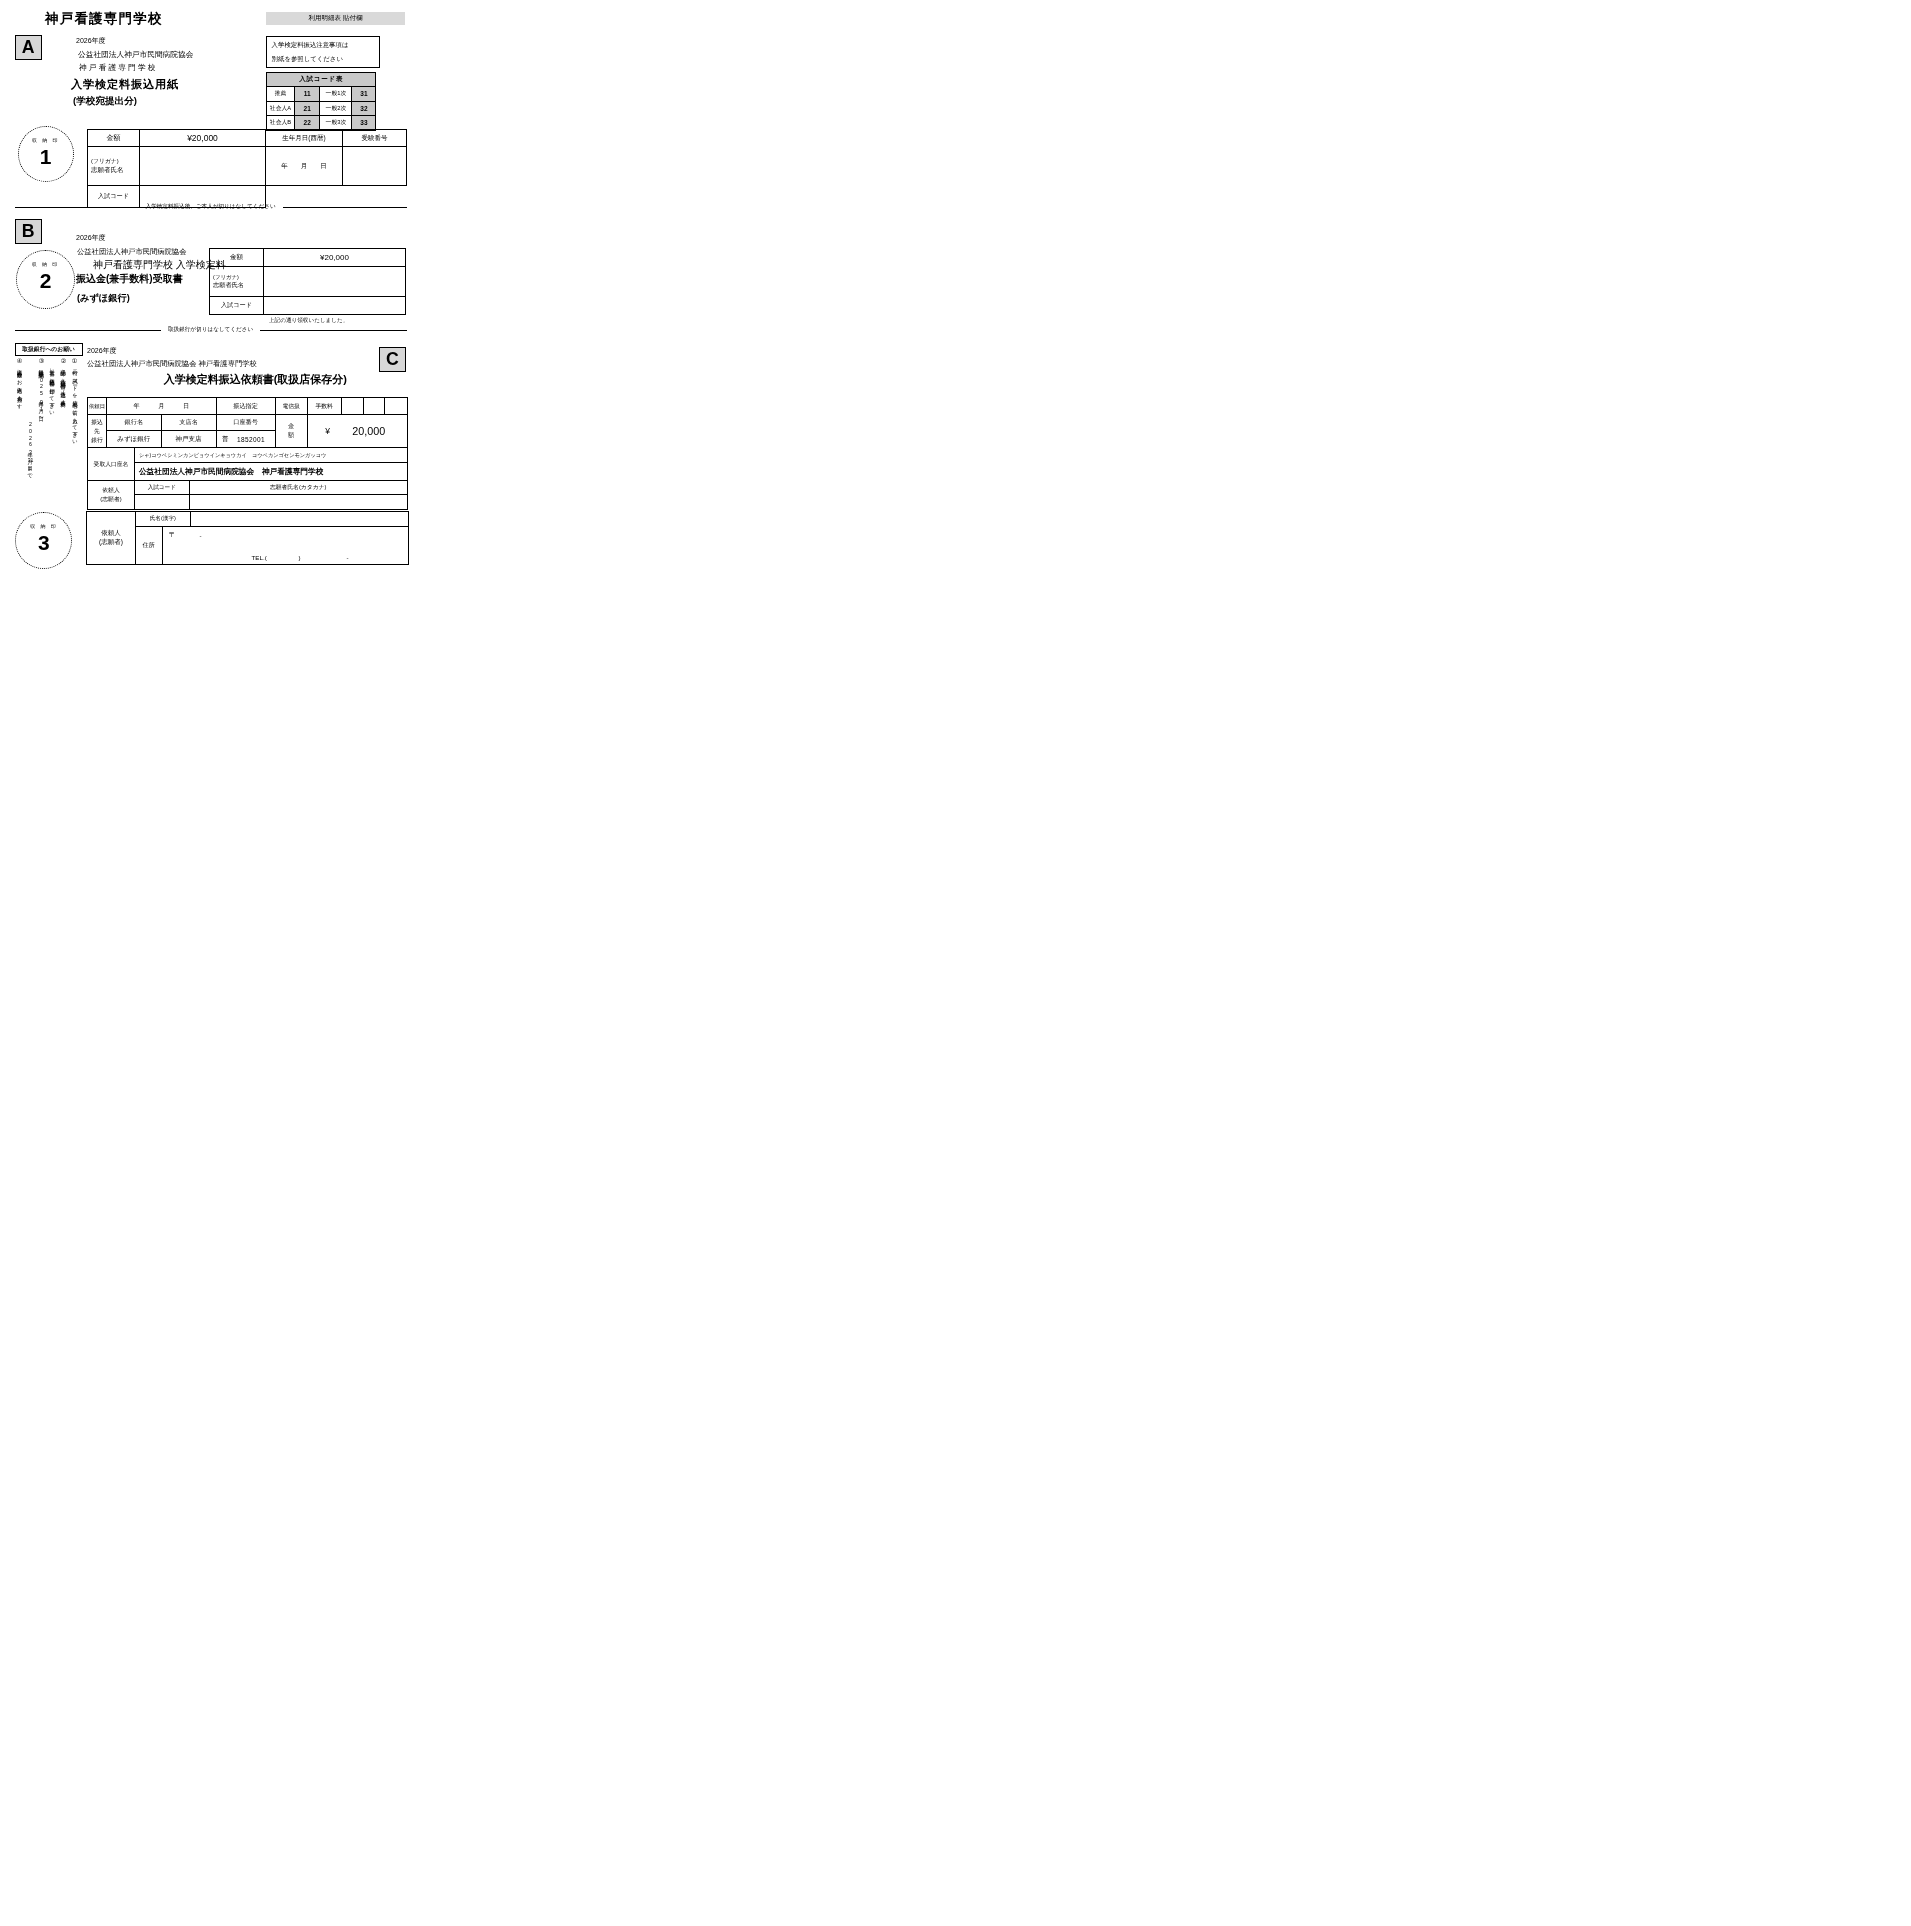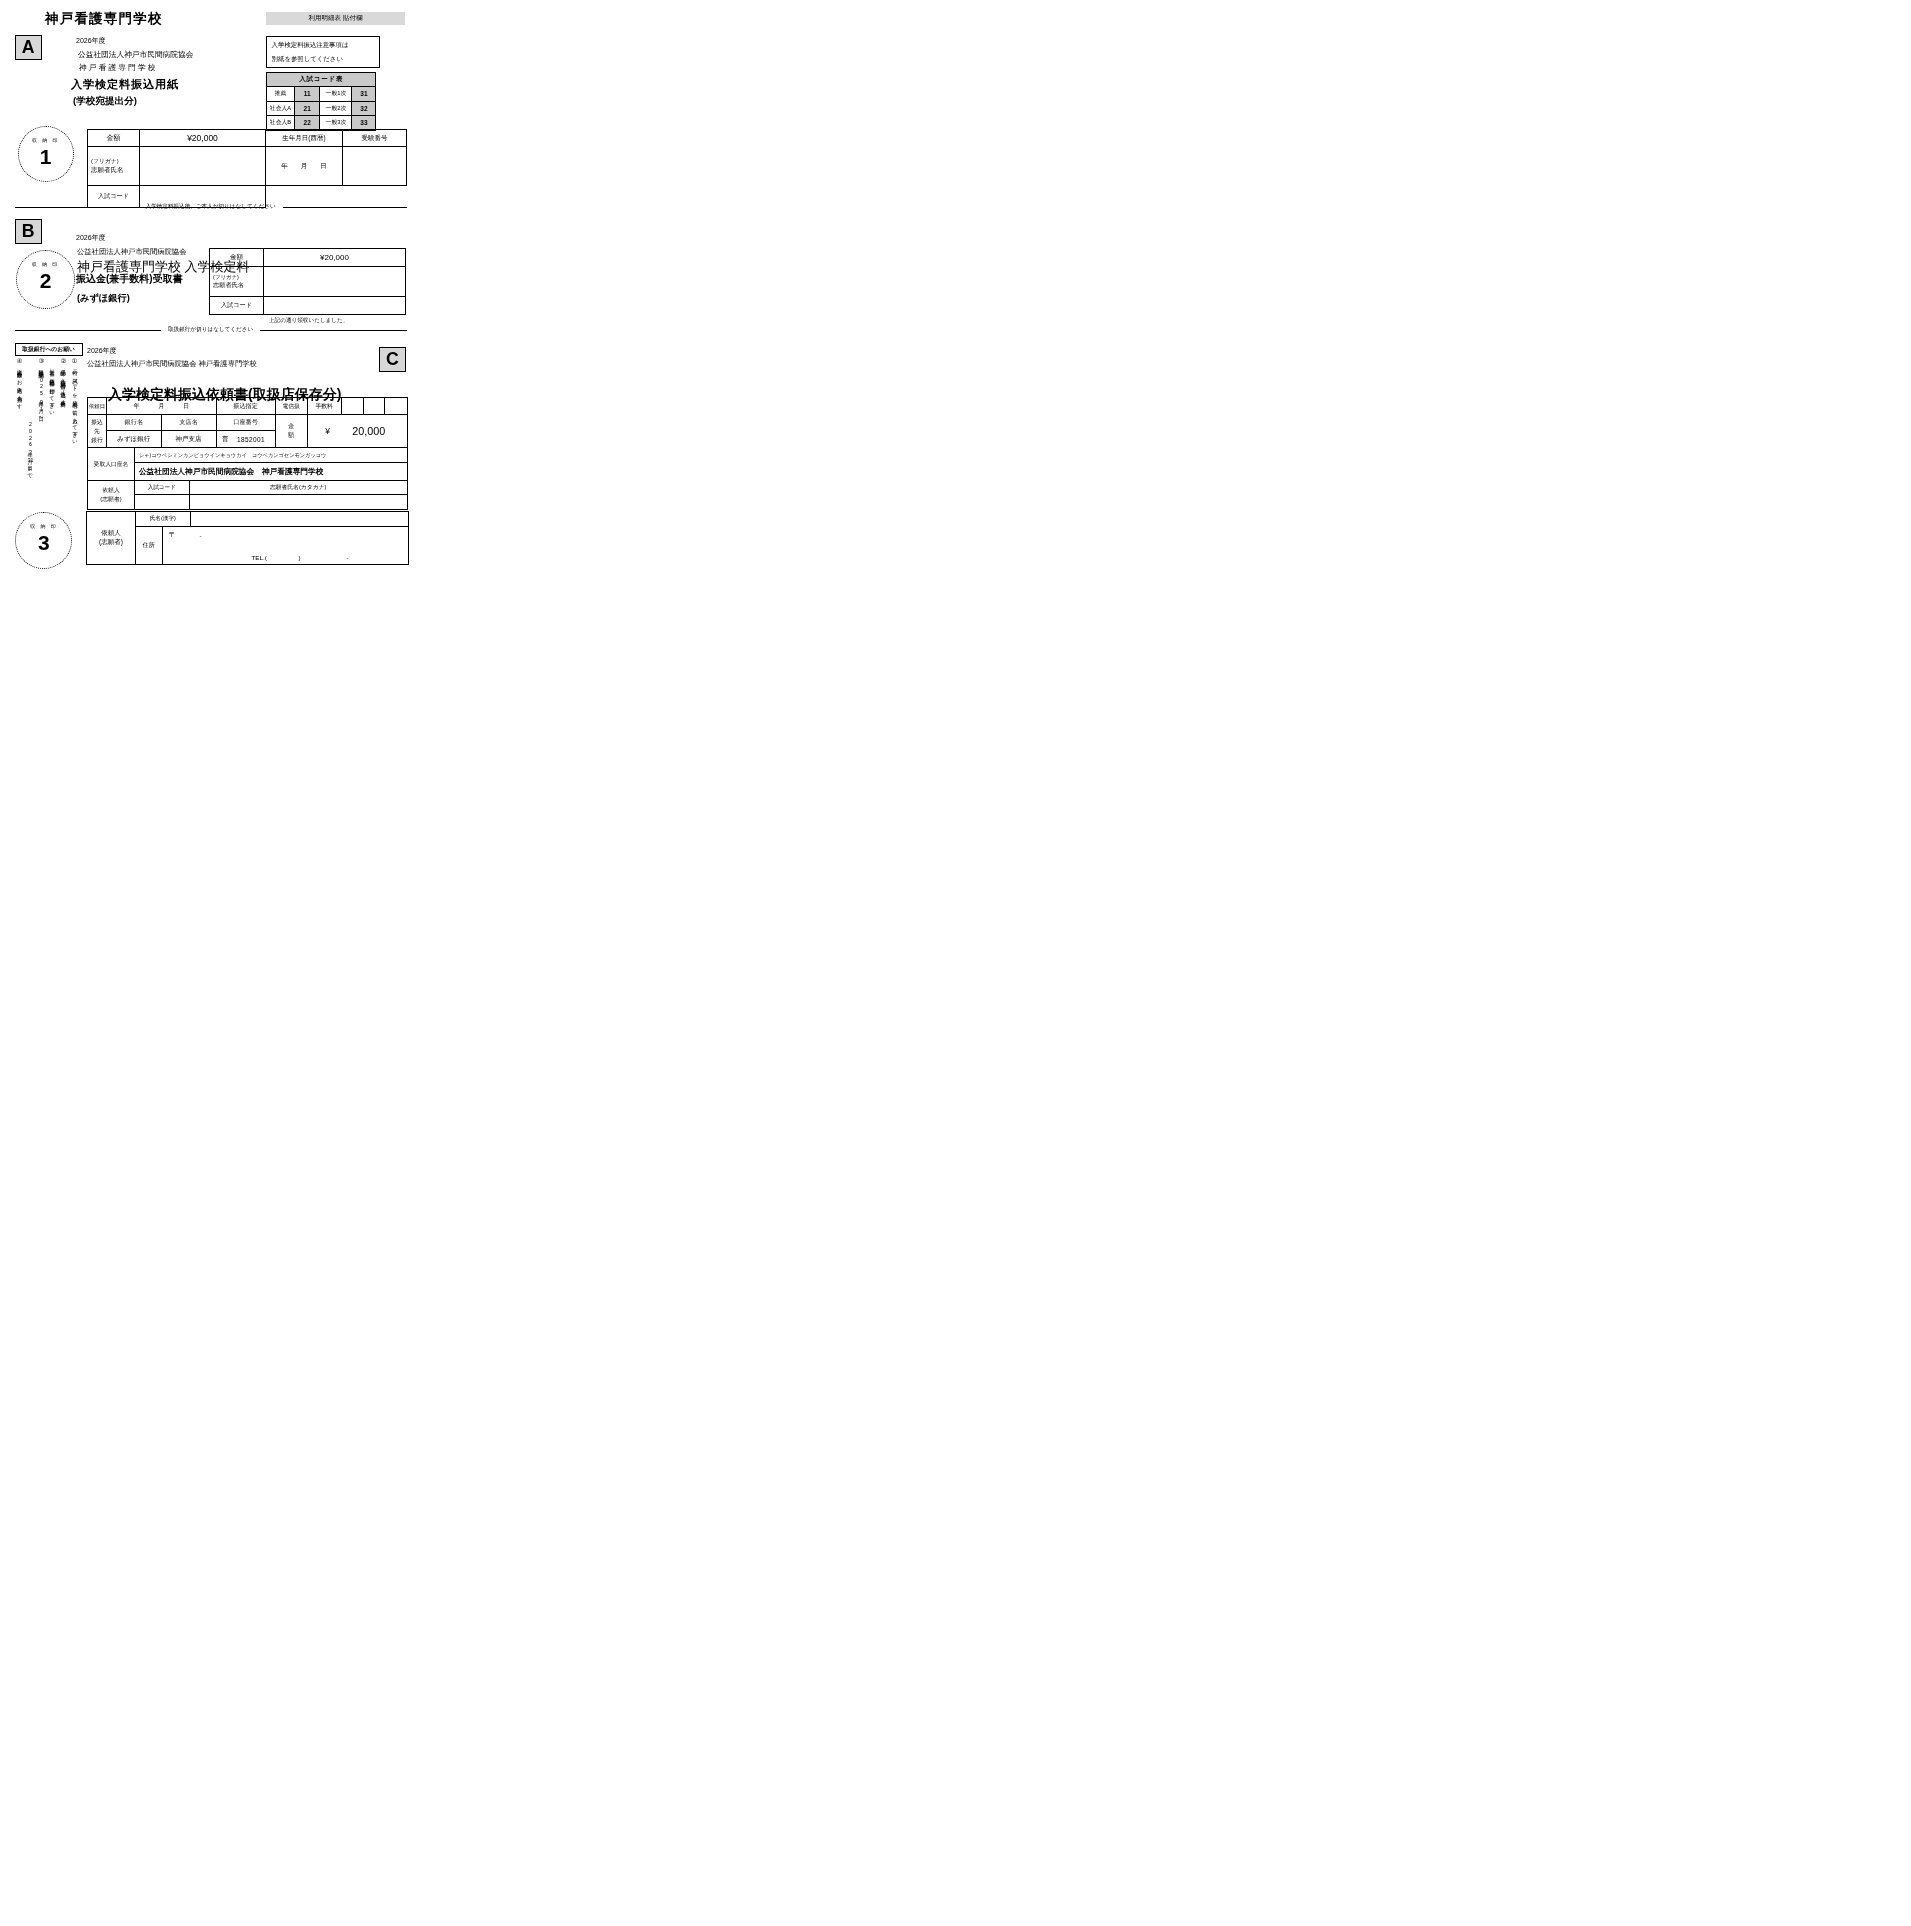--- a/index.html
+++ b/index.html
@@ -121,21 +121,21 @@
 
   <div class="abs divider" style="left:14.6px;top:203px;width:392px;">
     <div class="dline"></div>
     <div class="dtext">入学検定料振込後、ご本人が切りはなしてください</div>
     <div class="dline"></div>
   </div>
 
   <div class="abs letterbox" style="left:14.6px;top:219px;">B</div>
   <div class="abs" style="left:76px;top:233px;font-size:7px;">2026年度</div>
   <div class="abs" style="left:77px;top:247px;font-size:7.3px;">公益社団法人神戸市民間病院協会</div>
-  <div class="abs" style="left:77px;top:258px;font-size:13px;">神戸看護専門学校 入学検定料</div>
+  <div class="abs" style="left:93px;top:258px;font-size:10px;">神戸看護専門学校 入学検定料</div>
   <div class="abs" style="left:76px;top:272px;font-size:10px;font-weight:bold;">振込金(兼手数料)受取書</div>
   <div class="abs" style="left:77px;top:292px;font-size:9.2px;font-weight:bold;">(みずほ銀行)</div>
 
   <div class="abs stamp" style="left:16px;top:250px;width:57px;height:57px;">
     <div class="slabel">収 納 印</div>
     <div class="snum">2</div>
   </div>
 
   <table class="abs" style="left:209px;top:248px;width:196px;border:1.9px solid #000;">
     <colgroup>
@@ -166,21 +166,21 @@
 
   <div class="abs divider" style="left:14.6px;top:326px;width:392px;">
     <div class="dline"></div>
     <div class="dtext">取扱銀行が切りはなしてください</div>
     <div class="dline"></div>
   </div>
 
   <div class="abs" style="left:14.6px;top:343px;width:68px;height:13px;border:1.2px solid #000;box-sizing:border-box;display:flex;align-items:center;justify-content:center;font-size:5.8px;font-weight:bold;">取扱銀行へのお願い</div>
   <div class="abs" style="left:87px;top:346px;font-size:7px;">2026年度</div>
   <div class="abs" style="left:87px;top:359px;font-size:7.3px;">公益社団法人神戸市民間病院協会 神戸看護専門学校</div>
-  <div class="abs" style="left:108px;top:372px;width:239px;text-align:left;font-size:14px;font-weight:bold;margin-top:14px;">入学検定料振込依頼書(取扱店保存分)</div>
+  <div class="abs" style="left:108px;top:372px;width:239px;text-align:right;font-size:11px;font-weight:bold;">入学検定料振込依頼書(取扱店保存分)</div>
   <div class="abs letterbox" style="left:379px;top:347px;">C</div>
 
   <div class="vnum" style="left:71px;top:357px;">①</div>
   <div class="vnum" style="left:60px;top:357px;">②</div>
   <div class="vnum" style="left:38px;top:357px;">③</div>
   <div class="vnum" style="left:16px;top:357px;">④</div>
   <div class="vtext" style="left:72px;top:365px;">二桁の入試コードを依頼人名の前に入力して下さい</div>
   <div class="vtext" style="left:60px;top:365px;">収納印は入学検定料納付書、振込金(兼手数料)</div>
   <div class="vtext" style="left:49px;top:365px;">受取書、振込依頼書に押印して下さい</div>
   <div class="vtext" style="left:38px;top:365px;">銀行取扱期間2025年月9月1日〜</div>

